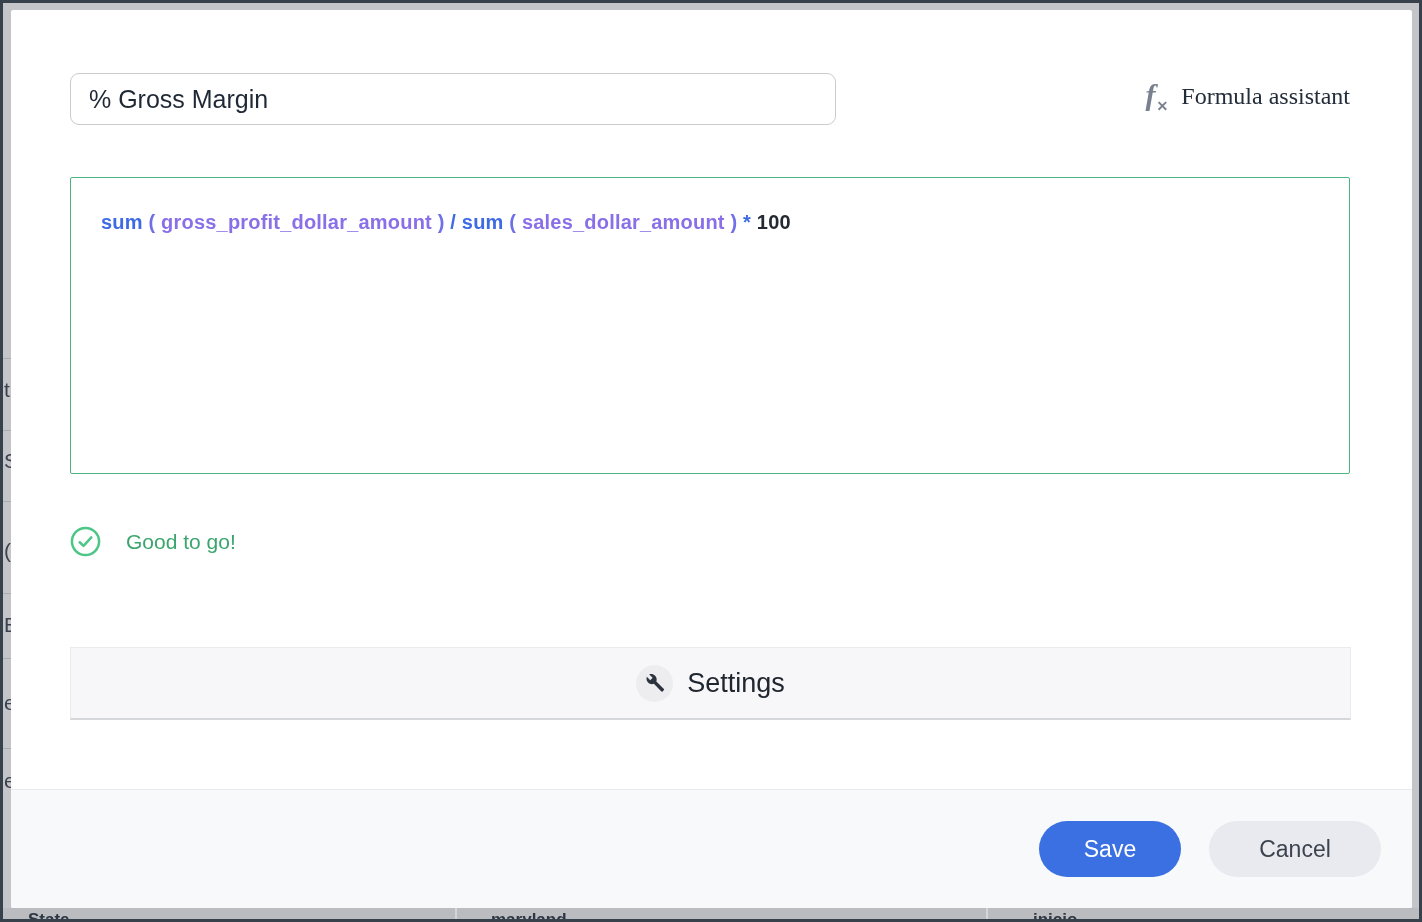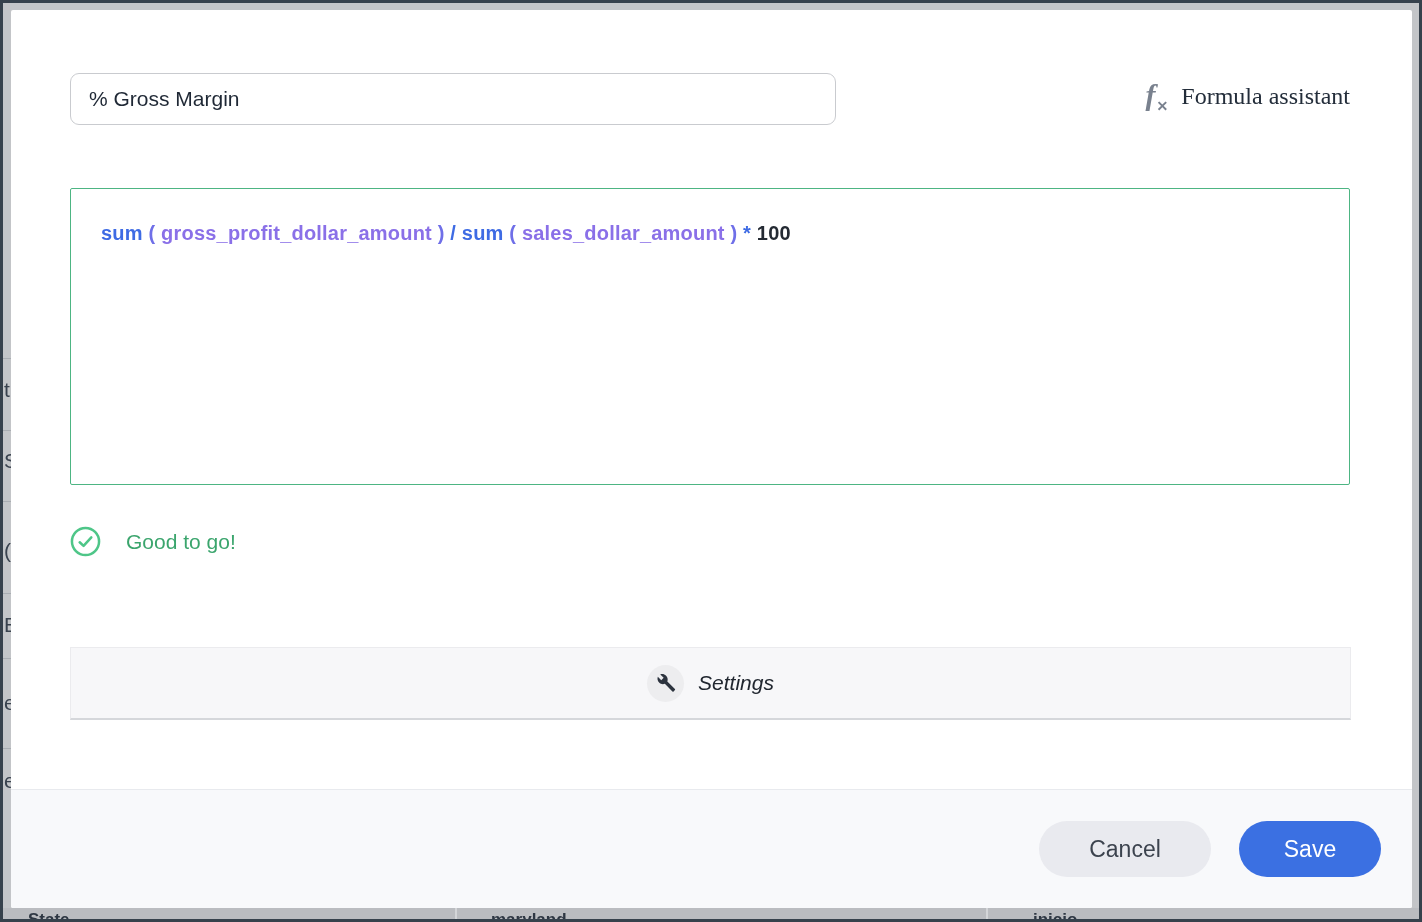--- a/index.html
+++ b/index.html
@@ -63,21 +63,21 @@
     border-radius: 2px;
     overflow: hidden;
   }
   .title-input {
     position: absolute;
     left: 59px; top: 63px;
     width: 766px; height: 52px;
     border: 1px solid #c9cbcf;
     border-radius: 9px;
     font-family: "Liberation Sans", sans-serif;
-    font-size: 21px;
+    font-size: 25px;
     color: #1f2835;
     padding: 0 18px;
     outline: none;
     background: #ffffff;
   }
   .formula-assistant {
     position: absolute;
     top: 68px; right: 62px;
     display: flex;
     align-items: center;
@@ -98,21 +98,21 @@
     margin-left: 1px;
   }
   .formula-assistant-label {
     font-size: 24px;
     color: #232d3a;
     font-family: Liberation Serif, serif;
   }
 
   .formula-editor {
     position: absolute;
-    left: 59px; top: 178px;
+    left: 59px; top: 167px;
     width: 1280px; height: 297px;
     border: 1px solid #4db583;
     border-radius: 2px;
     background: #ffffff;
     cursor: text;
   }
   .formula-line {
     position: absolute;
     left: 30px; top: 33px;
     font-size: 20px;
@@ -155,23 +155,22 @@
   .wrench-circle {
     width: 37px; height: 37px;
     border-radius: 50%;
     background: #ededef;
     display: flex;
     align-items: center;
     justify-content: center;
   }
   .wrench-circle svg { display: block; }
   .settings-label {
-    font-size: 21px;
+    font-size: 27px;
     color: #20262f;
-    font-style: italic;
   }
 
   .modal-footer {
     position: absolute;
     left: 0; right: 0; bottom: 0;
     height: 119px;
     background: #f8f9fb;
     border-top: 1px solid #e8eaee;
     display: flex;
     align-items: center;
@@ -252,18 +251,18 @@
     <div class="settings-bar">
       <span class="wrench-circle">
         <svg width="20" height="20" viewBox="0 0 24 24">
           <path fill="#2c333e" d="M22.7 19.3l-9.1-9.1c.9-2.3.4-5-1.5-6.9C10.1 1.3 7.4.8 5.1 1.7l4.1 4.1-2.9 2.9-4.1-4.1c-.9 2.3-.4 5 1.5 6.9 1.9 1.9 4.6 2.4 6.9 1.5l9.1 9.1c.4.4 1 .4 1.4 0l1.6-1.6c.4-.4.4-1 0-1.4z"></path>
         </svg>
       </span>
       <span class="settings-label">Settings</span>
     </div>
 
     <div class="modal-footer">
+      <button class="btn btn-save">Save</button>
       <button class="btn btn-cancel">Cancel</button>
-      <button class="btn btn-save">Save</button>
     </div>
 
   </div>
 </div>
 
 </body></html>

